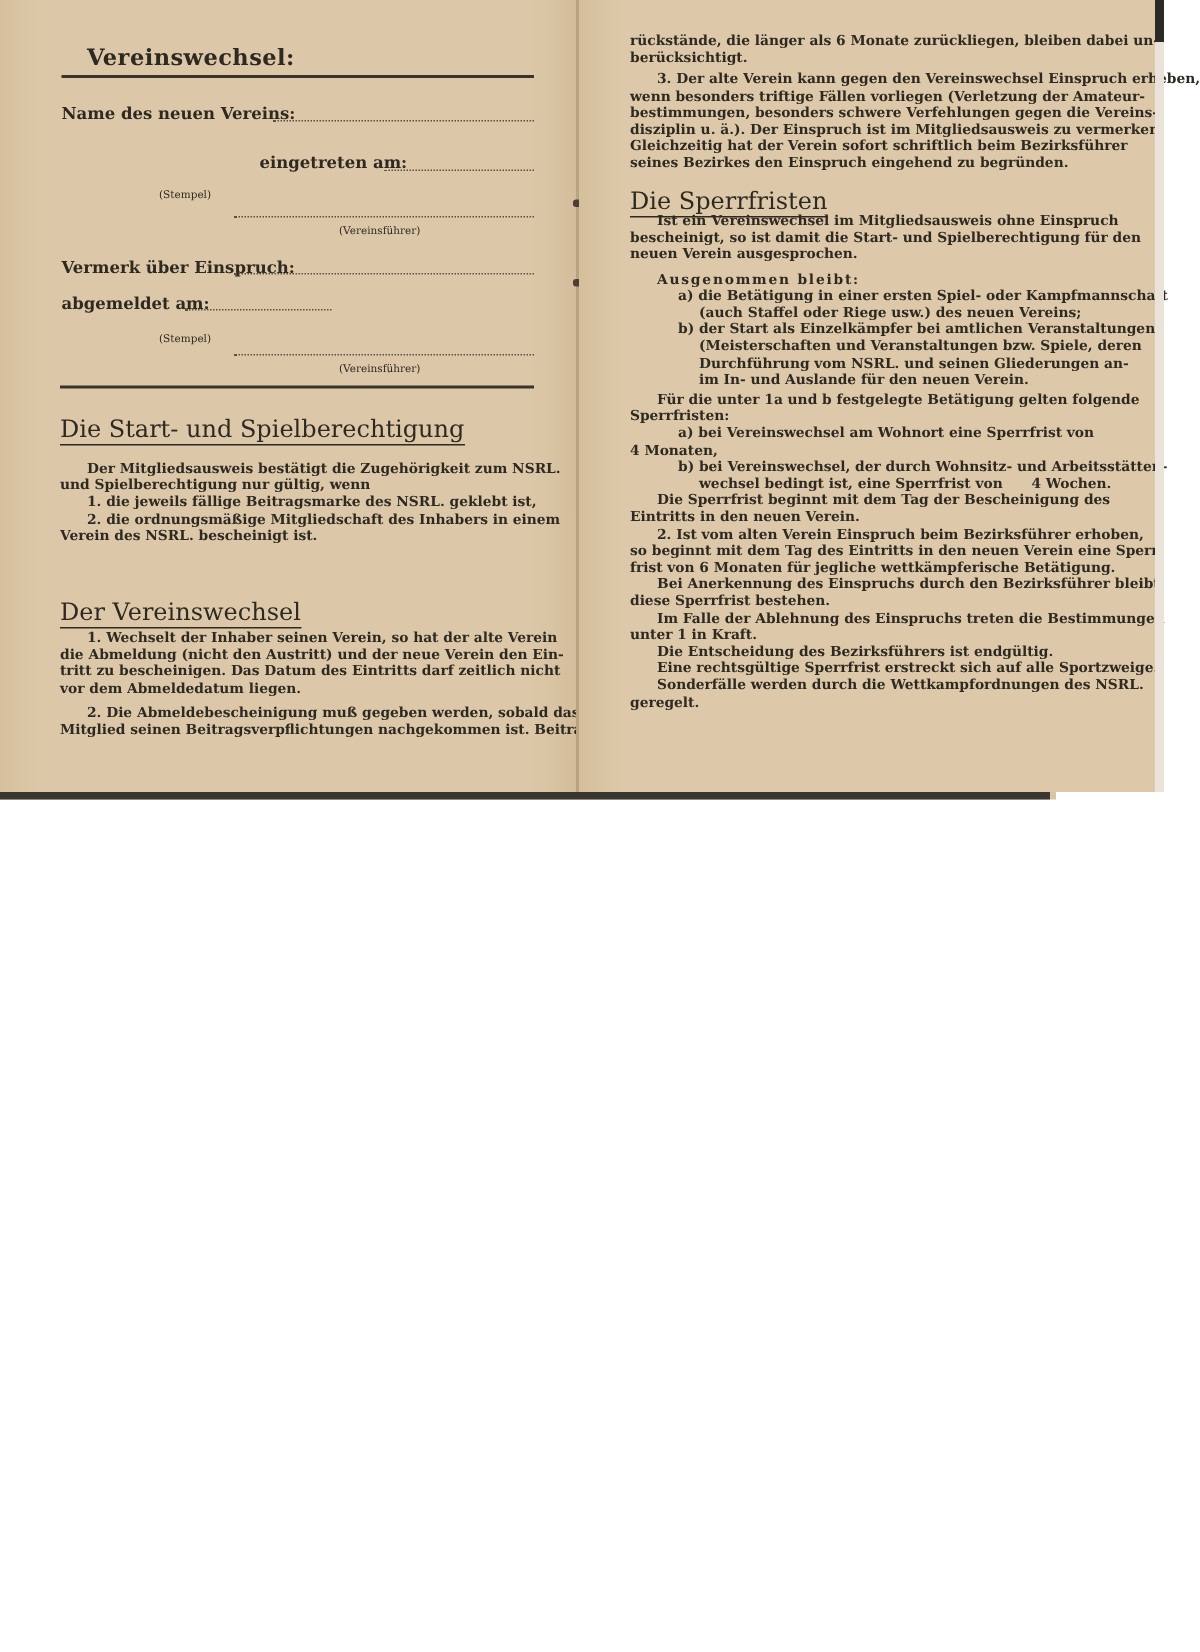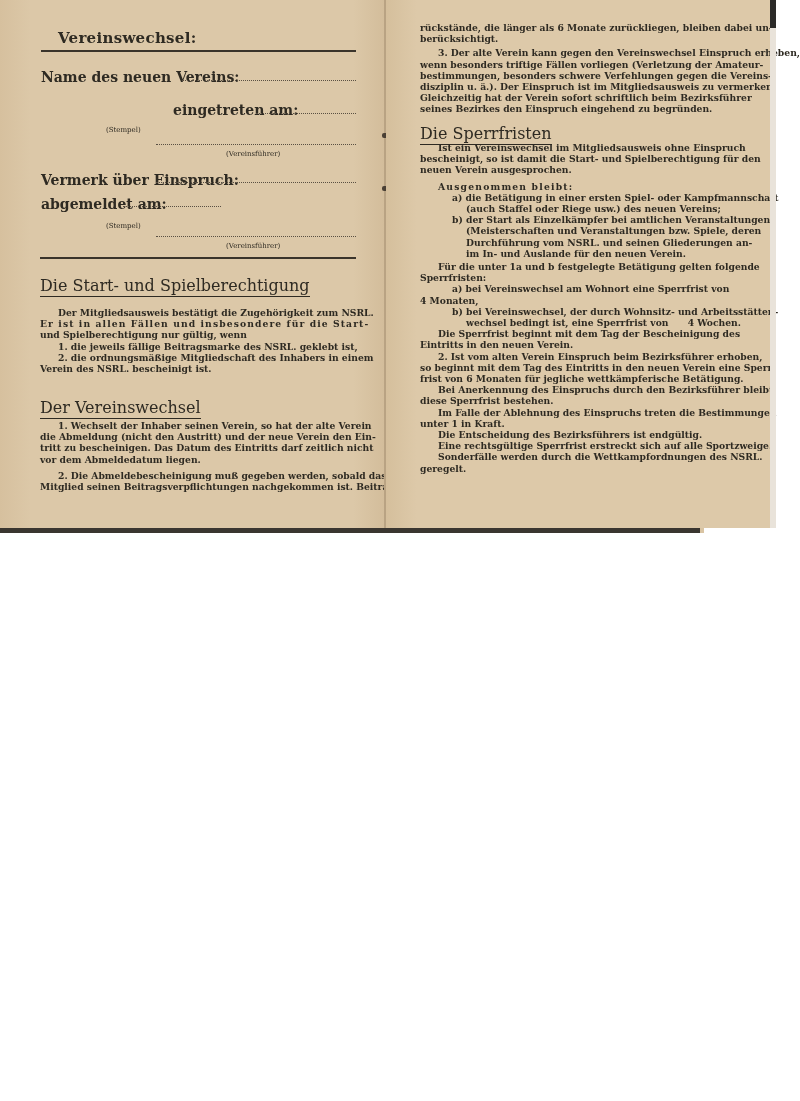--- a/index.html
+++ b/index.html
@@ -15,21 +15,21 @@
   .page-left { left: 0; width: 384px; background: linear-gradient(90deg,#d6c09e 0%,#dcc8a8 8%,#dcc8a8 92%,#d3bd9b 100%); }
   .page-right { left: 386px; width: 384px; background: linear-gradient(90deg,#d5bf9c 0%,#ddc9a9 8%,#ddc9a9 100%); }
   .spine { position: absolute; left: 384px; top: 0; width: 2px; height: 528px; background: #b9a383; }
   .staple { position: absolute; left: 382px; width: 6px; height: 5px; background: #4a4035; border-radius: 2px; }
 
   .txt { position: absolute; font-size: 9.6px; line-height: 11.2px; font-weight: bold; white-space: nowrap; }
   .small { font-size: 7px; font-weight: normal; }
   .h-form { position: absolute; left: 58px; top: 29px; font-size: 15px; font-weight: bold; letter-spacing: 0.3px; }
   .rule { position: absolute; background: #3a342b; height: 2px; }
   .dots { position: absolute; border-bottom: 1px dotted #5a5043; height: 0; }
-  .lbl { position: absolute; font-size: 14px; font-weight: bold; white-space: nowrap; }
+  .lbl { position: absolute; font-size: 11px; font-weight: bold; white-space: nowrap; }
   .sec-head { position: absolute; font-size: 16px; font-weight: normal; white-space: nowrap;
               border-bottom: 1.5px solid #2e2a22; padding-bottom: 1px; }
   .para { position: absolute; font-size: 9.2px; line-height: 11.2px; font-weight: bold; }
   .para p { margin: 0; white-space: nowrap; }
   .ind { padding-left: 18px; }
   .ind2 { padding-left: 32px; }
   .ind3 { padding-left: 46px; }
   .rgt { text-align: left; padding-right: 22px; }
 </style>
 </head>
@@ -58,21 +58,20 @@
 
     <div class="txt small" style="left:106px; top:221px;">(Stempel)</div>
     <div class="dots" style="left:156px; top:236px; width:200px;"></div>
     <div class="txt small" style="left:226px; top:241px;">(Vereinsführer)</div>
 
     <div class="rule" style="left:40px; top:257px; width:316px;"></div>
 
     <div class="sec-head" style="left:40px; top:276px;">Die Start- und Spielberechtigung</div>
     <div class="para" style="left:40px; top:307px; width:316px;">
       <p class="ind">Der Mitgliedsausweis bestätigt die Zugehörigkeit zum NSRL.</p>
-      <p style="letter-spacing:1.1px">Er ist in allen Fällen und insbesondere für die Start-</p>
       <p>und Spielberechtigung nur gültig, wenn</p>
       <p class="ind">1. die jeweils fällige Beitragsmarke des NSRL. geklebt ist,</p>
       <p class="ind">2. die ordnungsmäßige Mitgliedschaft des Inhabers in einem</p>
       <p>Verein des NSRL. bescheinigt ist.</p>
     </div>
 
     <div class="sec-head" style="left:40px; top:398px;">Der Vereinswechsel</div>
     <div class="para" style="left:40px; top:420px; width:316px;">
       <p class="ind">1. Wechselt der Inhaber seinen Verein, so hat der alte Verein</p>
       <p>die Abmeldung (nicht den Austritt) und der neue Verein den Ein-</p>

